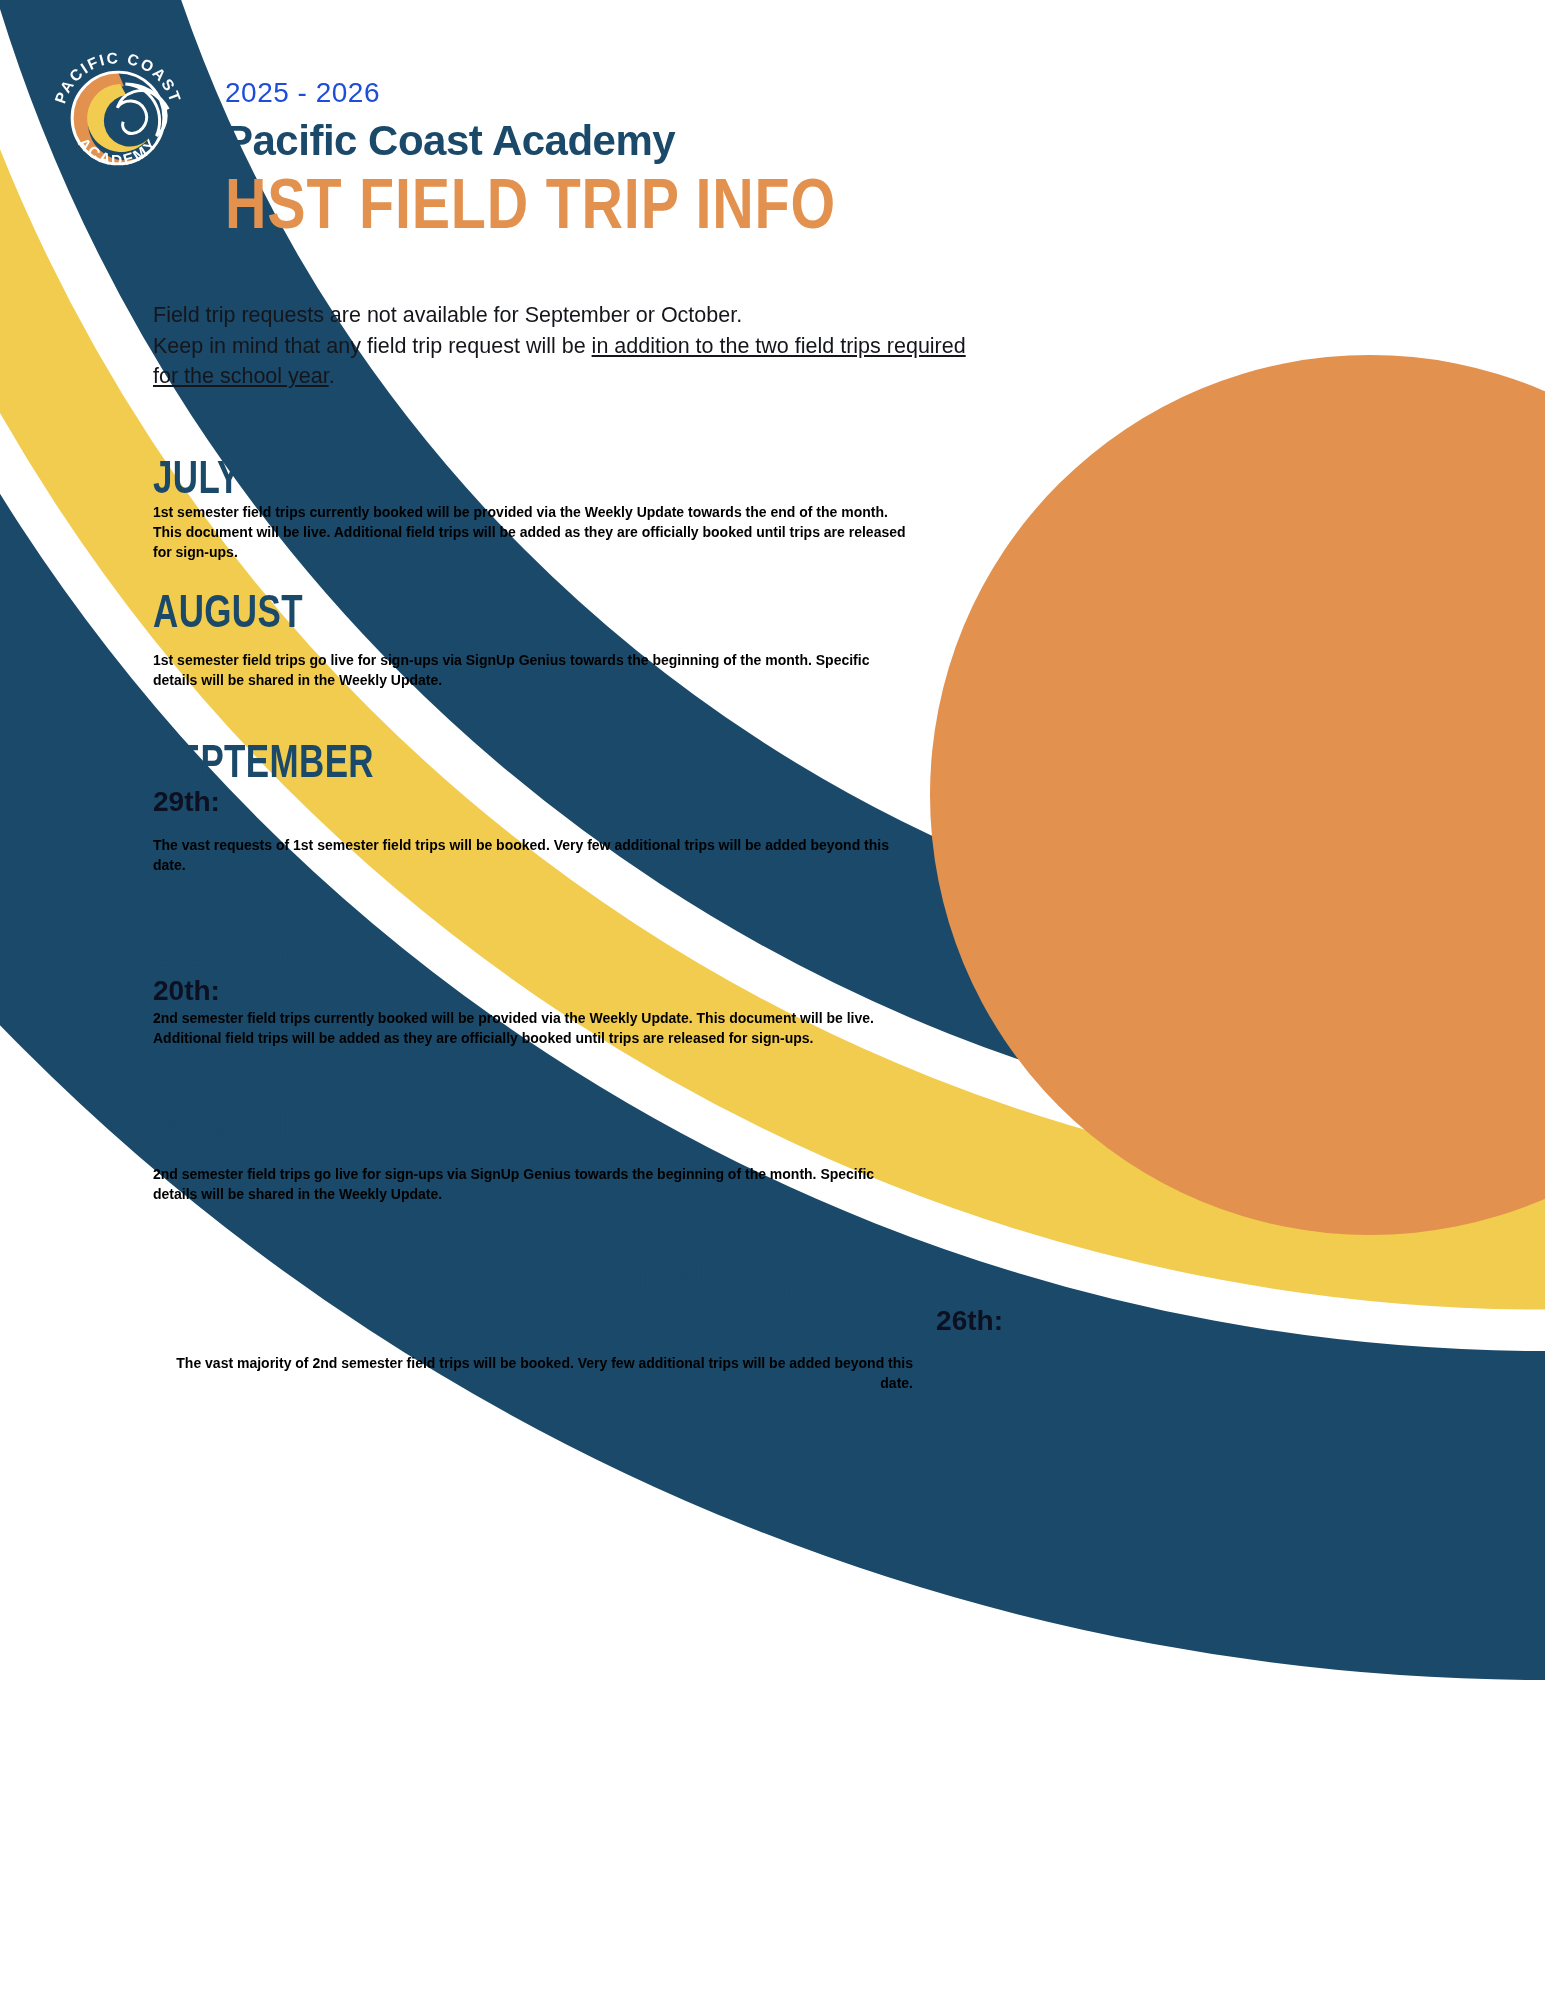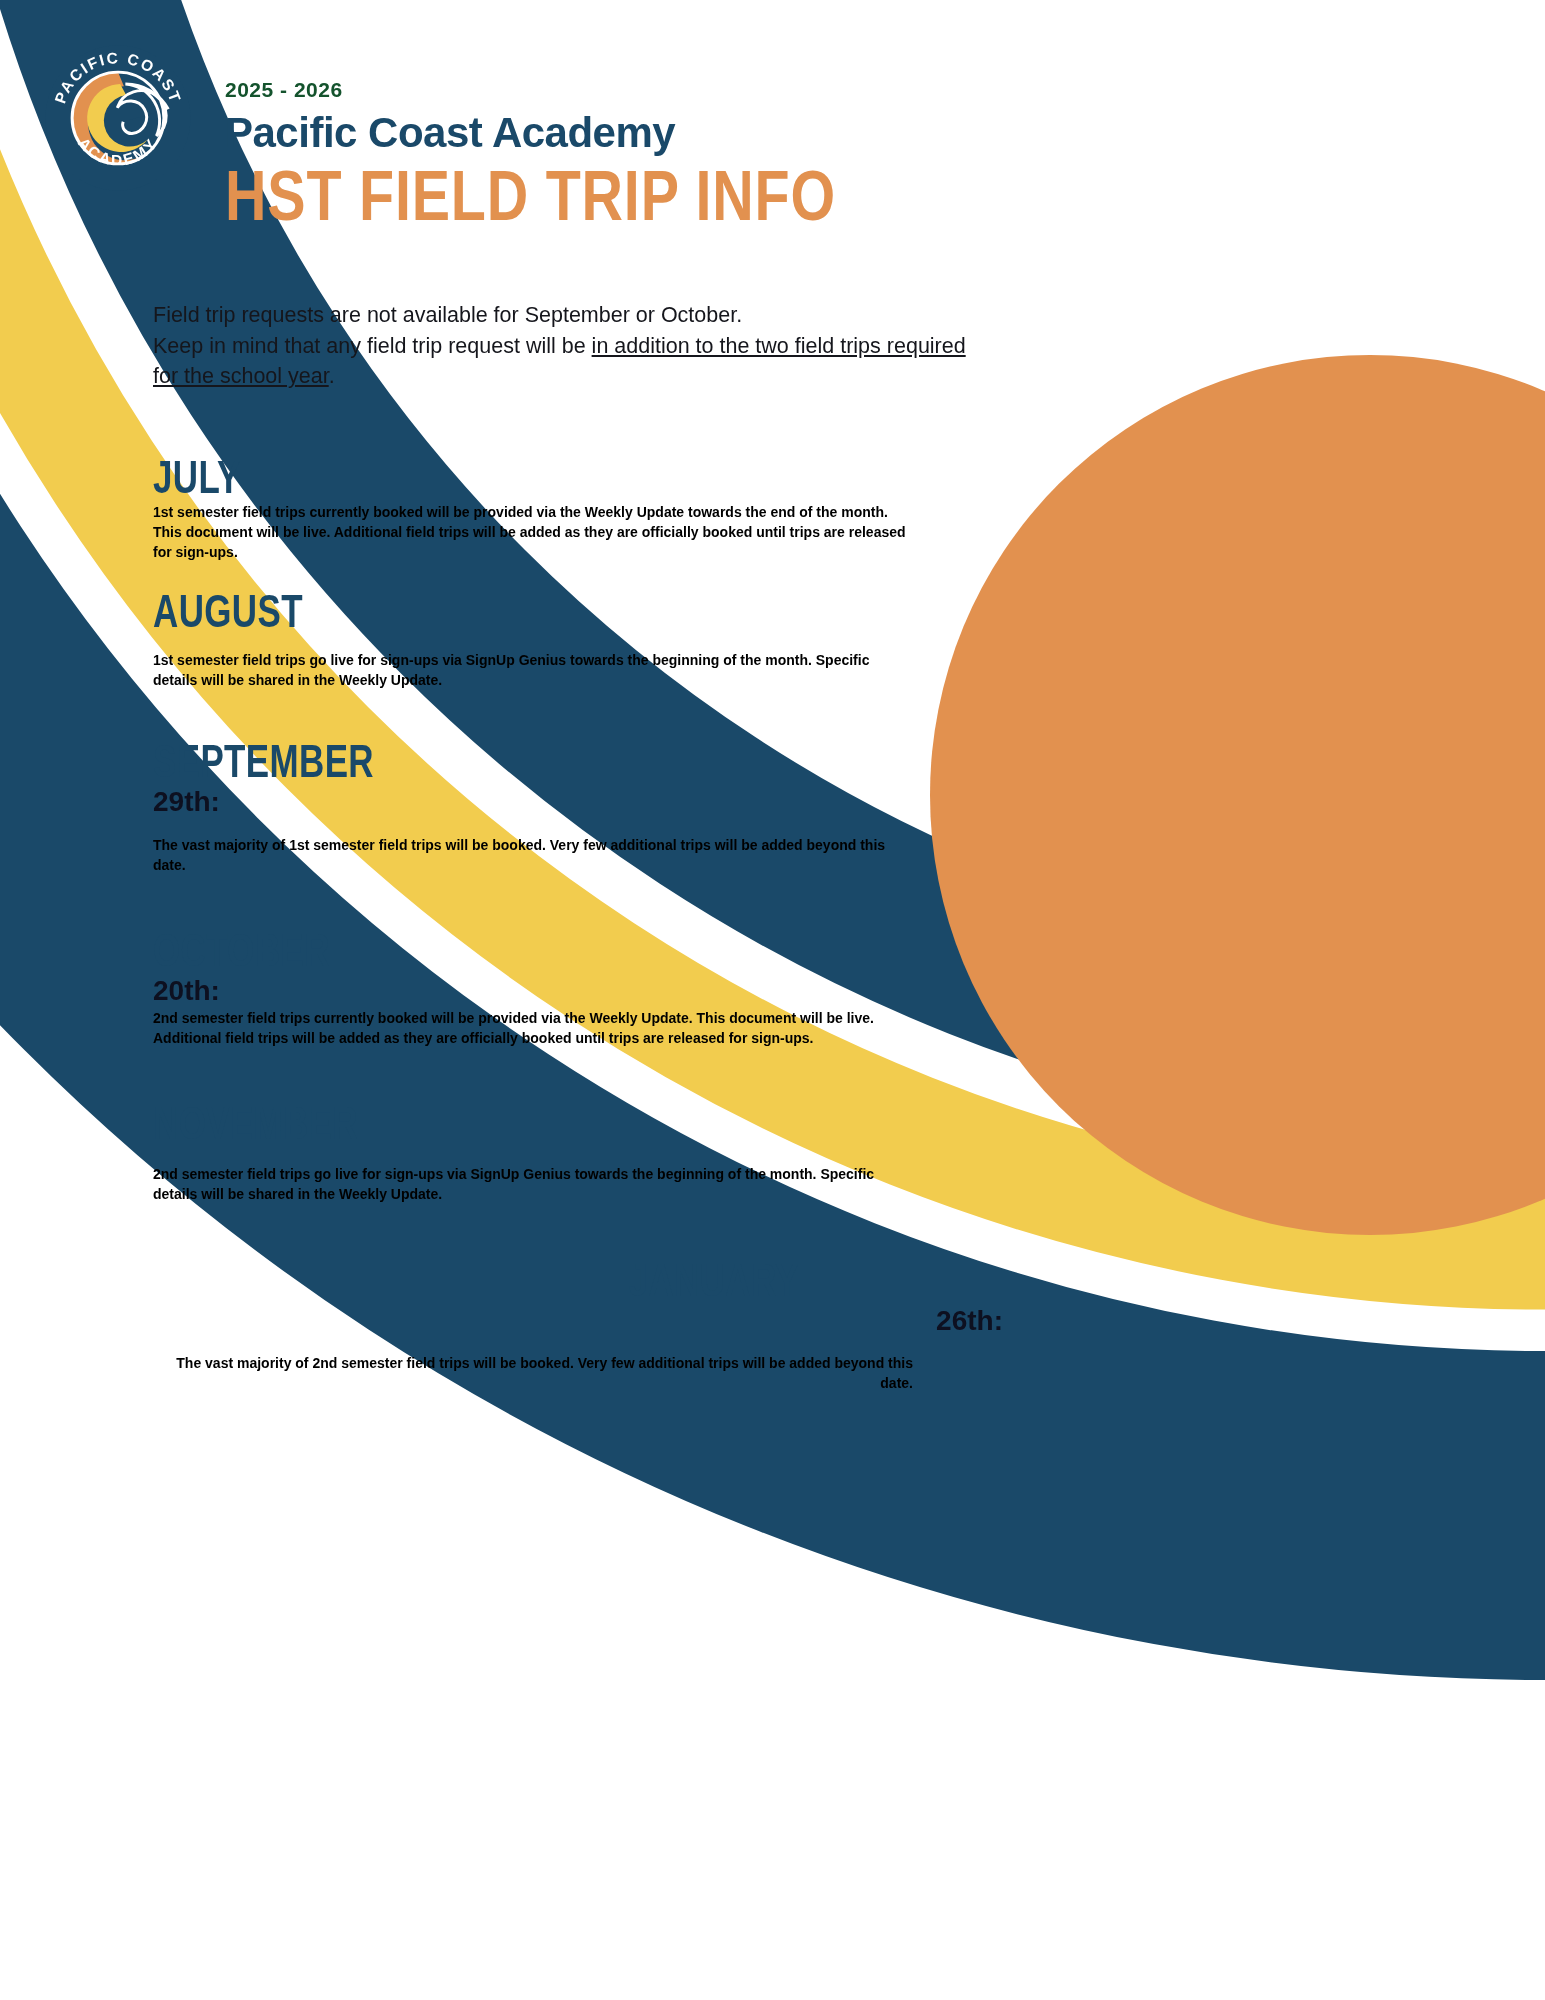--- a/index.html
+++ b/index.html
@@ -42,23 +42,23 @@
     width: 148px;
     height: 148px;
   }
   .header-text {
     position: absolute;
     left: 225px;
     top: 78px;
     width: 660px;
   }
   .year-line {
-    font-size: 21px;
-    font-weight: bold;
-    color: #14532d;
+    font-size: 28px;
+    font-weight: normal;
+    color: #1d4ed8;
     letter-spacing: 0.5px;
     line-height: 1.1;
   }
   .school-name {
     margin-top: 10px;
     font-size: 42px;
     font-weight: bold;
     color: #1A4969;
     line-height: 1.05;
     letter-spacing: -0.5px;
@@ -215,21 +215,21 @@
       </div>
 
       <div class="section sec-august">
         <div class="month">AUGUST</div>
         <div class="body-text indented">1st semester field trips go live for sign-ups via SignUp Genius towards the beginning of the month. Specific details will be shared in the Weekly Update.</div>
       </div>
 
       <div class="section sec-september">
         <div class="month">SEPTEMBER</div>
         <div class="daynum">29th:</div>
-        <div class="body-text">The vast majority of 1st semester field trips will be booked. Very few additional trips will be added beyond this date.</div>
+        <div class="body-text">The vast requests of 1st semester field trips will be booked. Very few additional trips will be added beyond this date.</div>
       </div>
 
       <div class="section sec-october">
         <div class="month">OCTOBER</div>
         <div class="daynum">20th:</div>
         <div class="body-text">2nd semester field trips currently booked will be provided via the Weekly Update. This document will be live. Additional field trips will be added as they are officially booked until trips are released for sign-ups.</div>
       </div>
 
       <div class="section sec-november">
         <div class="month">NOVEMBER</div>

